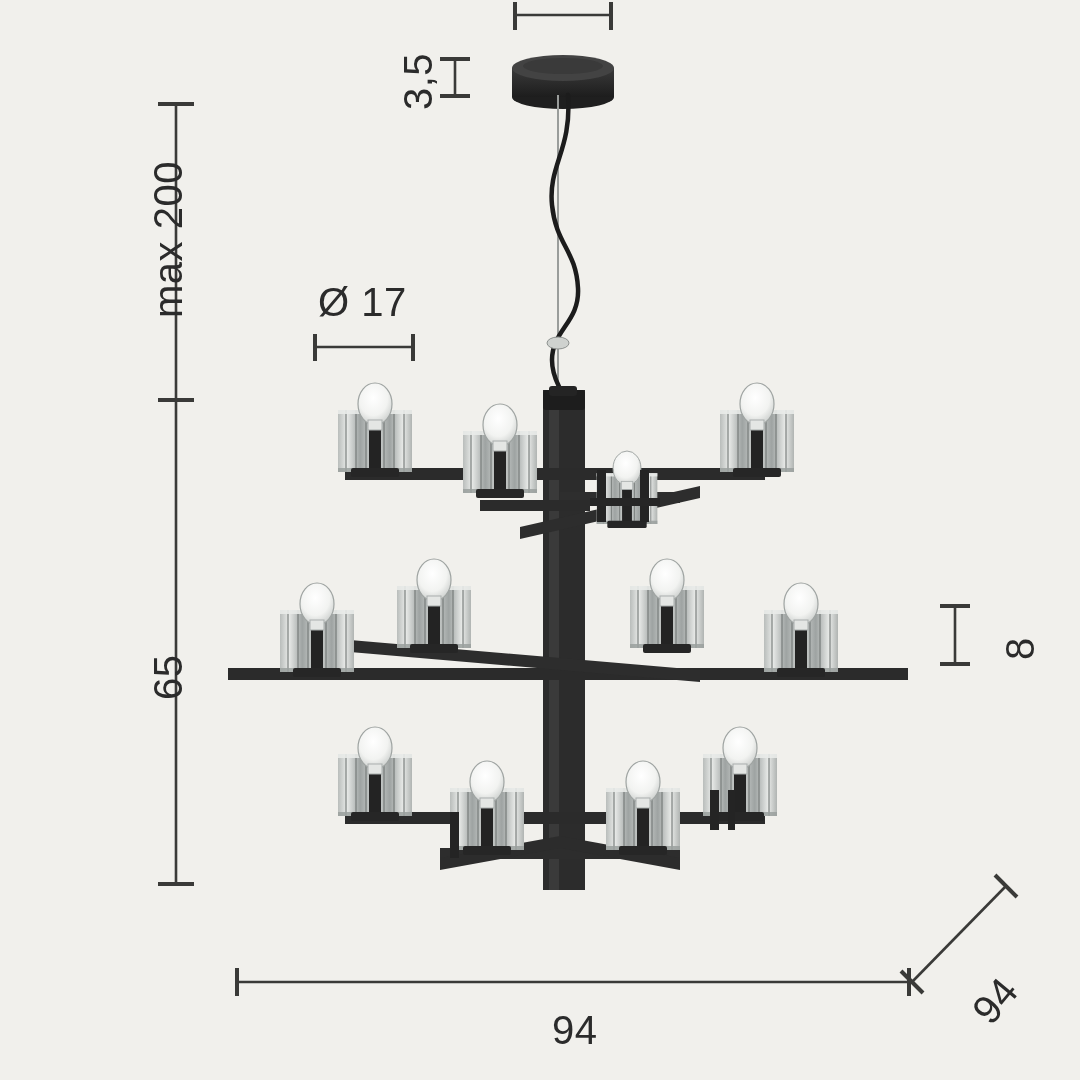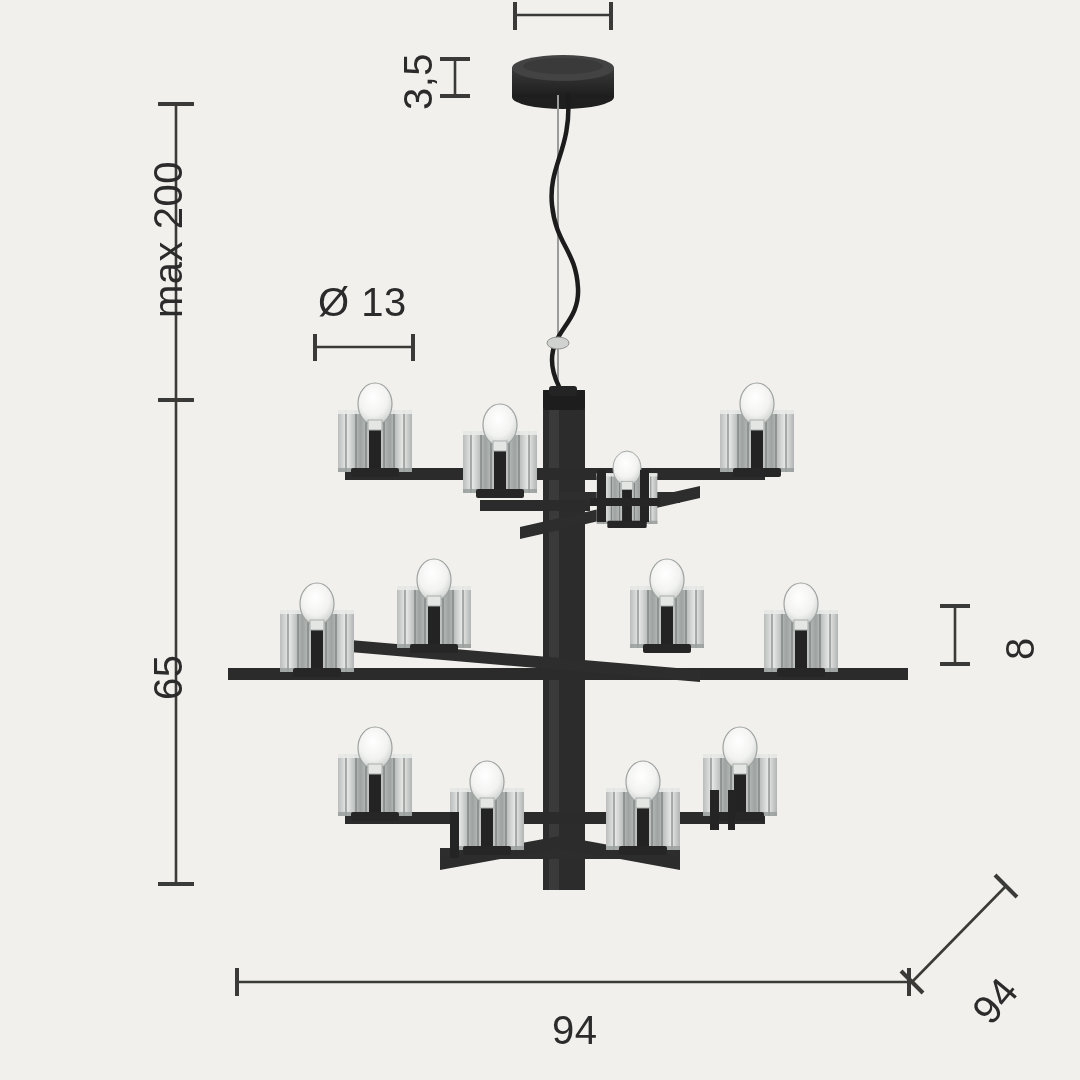--- a/index.html
+++ b/index.html
@@ -232,21 +232,21 @@
       <line x1="995" y1="875" x2="1017" y2="897" stroke-width="4"></line>
     </g>
   </svg>
 
   <div class="dim-text rot90" style="left:148px; top:318px;">max 200</div>
 
   <div class="dim-text rot90" style="left:148px; top:700px;">65</div>
 
   <div class="dim-text rot90" style="left:398px; top:110px;">3,5</div>
 
-  <div class="dim-text" style="left:318px; top:282px;">Ø 13</div>
+  <div class="dim-text" style="left:318px; top:282px;">Ø 17</div>
 
   <div class="dim-text rot90" style="left:1000px; top:660px;">8</div>
 
   <div class="dim-text" style="left:552px; top:1010px;">94</div>
 
   <div class="dim-text rot45" style="left:965px; top:1005px;">94</div>
 
 </div>
 
 </body></html>

